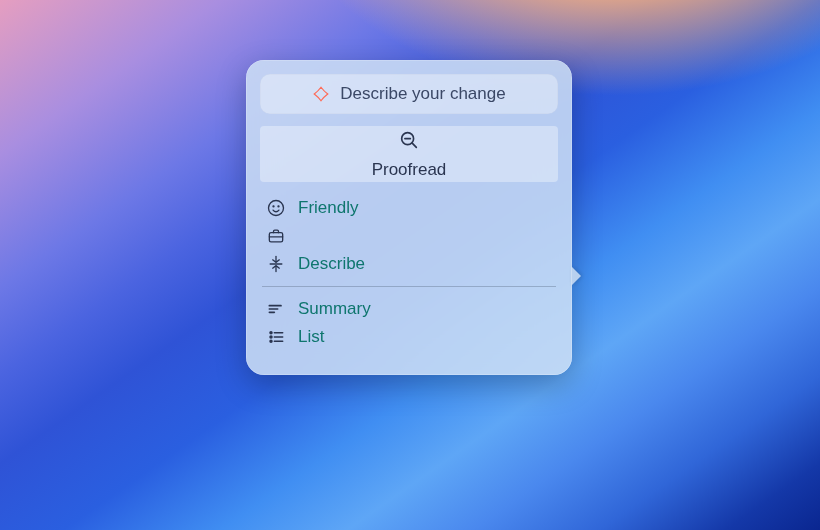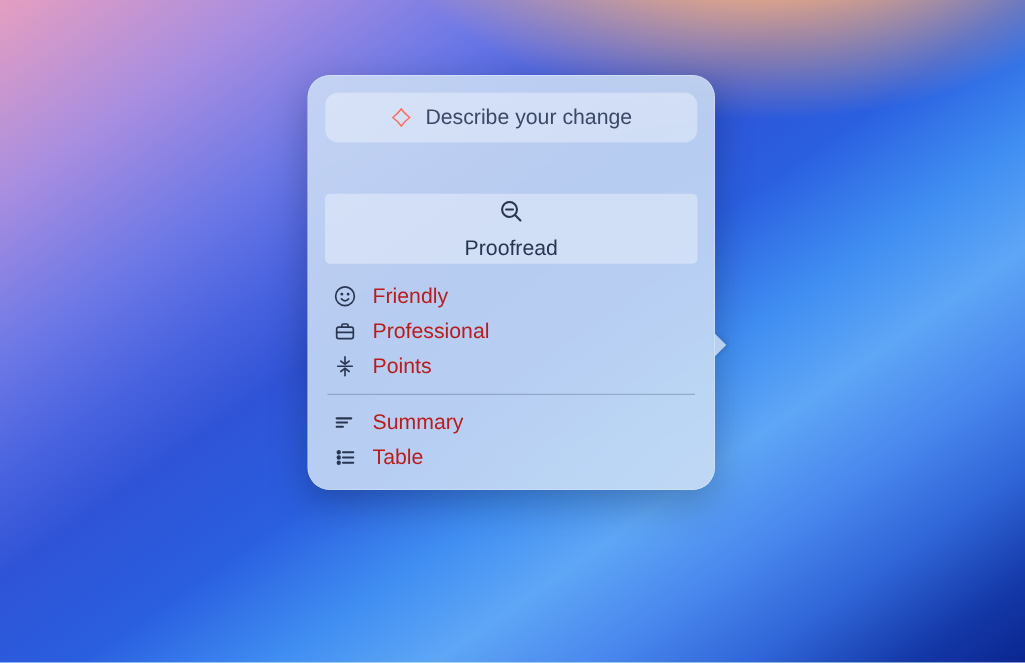--- a/index.html
+++ b/index.html
@@ -29,21 +29,21 @@
   .panel {
     position: absolute;
     left: 246px;
     top: 60px;
     width: 326px;
     background: rgba(206,223,244,0.86);
     backdrop-filter: blur(18px);
     -webkit-backdrop-filter: blur(18px);
     border-radius: 18px;
     box-shadow: 0 10px 30px rgba(0,0,0,0.25), 0 0 0 0.5px rgba(255,255,255,0.4) inset;
-    padding: 14px 14px 12px 14px;
+    padding: 14px 14px 24px 14px;
     color: #2a3550;
   }
 
   .arrow {
     position: absolute;
     right: -9px;
     top: 206px;
     width: 0; height: 0;
     border-top: 10px solid transparent;
     border-bottom: 10px solid transparent;
@@ -76,32 +76,31 @@
     height: 56px;
     border-radius: 4px;
     background: rgba(255,255,255,0.35);
     display: flex;
     flex-direction: column;
     align-items: center;
     justify-content: center;
     gap: 4px;
     font-size: 17px;
     color: #2a3550;
-    margin-top: 29px;
   }
   .big-btn svg { width:22px; height:22px; }
 
   .menu { margin-top: 12px; }
   .menu-item {
     display: flex;
     align-items: center;
     gap: 12px;
     padding: 4px 6px;
     font-size: 17px;
-    color: #b91c1c;
+    color: #0f766e;
     border-radius: 6px;
   }
   .menu-item .mi-icon { width:20px; height:20px; flex:0 0 20px; display:flex; align-items:center; justify-content:center; }
   .menu-item svg { width:20px; height:20px; }
 
   .divider {
     height: 1px;
     background: rgba(40,50,70,0.25);
     margin: 8px 2px;
   }
@@ -147,33 +146,32 @@
       <span>Friendly</span>
     </div>
     <div class="menu-item">
       <span class="mi-icon">
         <svg viewBox="0 0 24 24" fill="none" stroke="#2a3550" stroke-width="1.6" stroke-linecap="round" stroke-linejoin="round">
           <rect x="4" y="8" width="16" height="11" rx="2"></rect>
           <path d="M9 8 V6.5 a1.5 1.5 0 0 1 1.5 -1.5 h3 A1.5 1.5 0 0 1 15 6.5 V8"></path>
           <line x1="4" y1="13" x2="20" y2="13"></line>
         </svg>
       </span>
-      <span>Professional</span>
     </div>
     <div class="menu-item">
       <span class="mi-icon">
         <svg viewBox="0 0 24 24" fill="none" stroke="#2a3550" stroke-width="1.6" stroke-linecap="round">
           <line x1="12" y1="3" x2="12" y2="9"></line>
           <polyline points="8,7 12,10 16,7" fill="none"></polyline>
           <line x1="5" y1="12" x2="19" y2="12"></line>
           <line x1="12" y1="21" x2="12" y2="15"></line>
           <polyline points="8,17 12,14 16,17" fill="none"></polyline>
         </svg>
       </span>
-      <span>Points</span>
+      <span>Describe</span>
     </div>
   </div>
 
   <div class="divider"></div>
 
   <div class="menu" style="margin-top:3px">
     <div class="menu-item">
       <span class="mi-icon">
         <svg viewBox="0 0 24 24" fill="none" stroke="#2a3550" stroke-width="2" stroke-linecap="round">
           <line x1="4" y1="8" x2="18" y2="8"></line>
@@ -187,16 +185,16 @@
       <span class="mi-icon">
         <svg viewBox="0 0 24 24" fill="none" stroke="#2a3550" stroke-width="1.8" stroke-linecap="round">
           <circle cx="6" cy="7" r="1.2" fill="#2a3550"></circle>
           <line x1="10" y1="7" x2="20" y2="7"></line>
           <circle cx="6" cy="12" r="1.2" fill="#2a3550"></circle>
           <line x1="10" y1="12" x2="20" y2="12"></line>
           <circle cx="6" cy="17" r="1.2" fill="#2a3550"></circle>
           <line x1="10" y1="17" x2="20" y2="17"></line>
         </svg>
       </span>
-      <span>Table</span>
+      <span>List</span>
     </div>
   </div>
 </div>
 
 </body></html>

